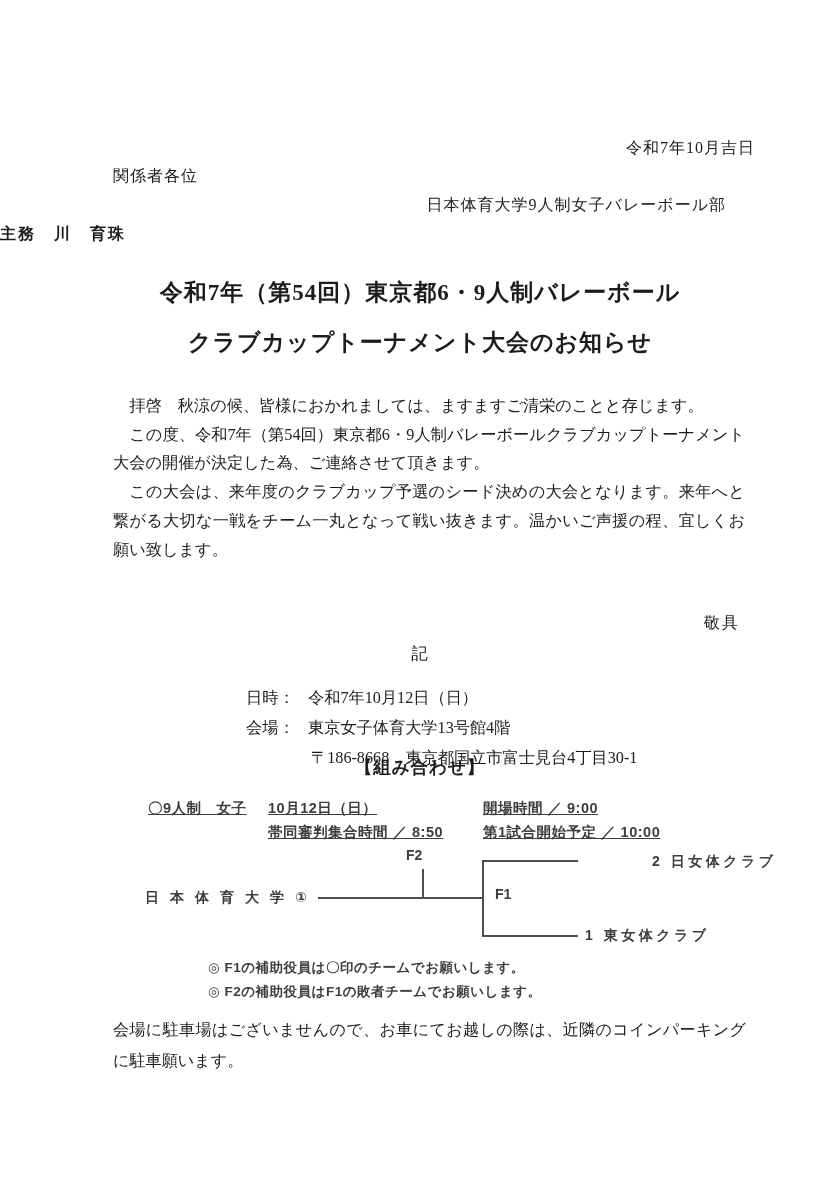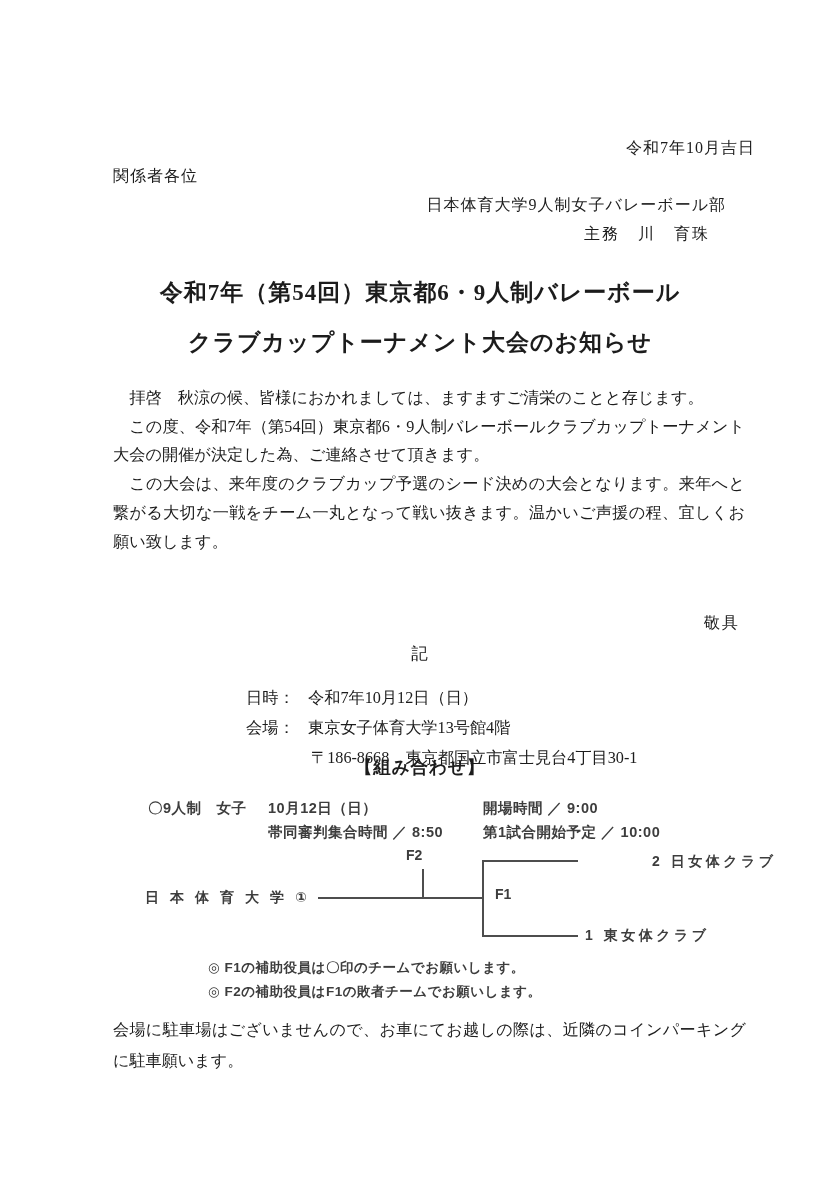--- a/index.html
+++ b/index.html
@@ -12,30 +12,30 @@
     font-family: "Liberation Serif", "DejaVu Serif", serif;
     color: #1c1c1c;
     overflow: hidden;
   }
   .abs { position: absolute; }
 
   
   .date-line   { top: 138px; left: 0; width: 755px; text-align: right; font-size: 16px; letter-spacing: 1px; }
   .recipient   { top: 166px; left: 113px; font-size: 16px; letter-spacing: 1px; }
   .sender-org  { top: 195px; left: 0; width: 726px; text-align: right; font-size: 16px; letter-spacing: 1px; }
-  .sender-person{ top: 224px; left: 0; width: 710px; text-align: right; font-size: 16px; letter-spacing: 2px; }
+  .sender-person{ top: 224px; left: 0; width: 710px; text-align: left; font-size: 16px; letter-spacing: 2px; font-weight: bold; }
 
   
   .title-line { left: 0; width: 840px; text-align: center; font-size: 23px; font-weight: bold; letter-spacing: 1px; }
   .title-1 { top: 277px; }
   .title-2 { top: 327px; }
 
   
   .letter-body {
-    top: 384px; left: 113px; width: 632px;
+    top: 392px; left: 113px; width: 632px;
     font-size: 16.2px; line-height: 28.7px;
     text-align: justify; text-justify: inter-character;
   }
   .letter-body p { margin: 0; text-indent: 1em; }
 
   .closing { top: 612px; left: 0; width: 740px; text-align: right; font-size: 16.2px; letter-spacing: 2px; }
   .record-marker { top: 643px; left: 0; width: 840px; text-align: center; font-size: 16.5px; letter-spacing: 1px; }
 
   
   .details { top: 683px; left: 237px; font-size: 16.2px; line-height: 30px; }
@@ -43,21 +43,21 @@
   .details .lbl { display: inline-block; width: 58px; }
   .details .indent { padding-left: 65px; }
 
   .bracket-heading { top: 755px; left: 0; width: 840px; text-align: center; font-size: 17.5px; font-weight: bold; letter-spacing: 1px; }
 
   
   .gothic {
     font-family: "Liberation Sans", "DejaVu Sans", sans-serif;
     color: #3d3d3d; font-weight: 600; white-space: nowrap;
   }
-  .sched { font-size: 14.5px; letter-spacing: 0.5px; }
+  .sched { font-size: 14.5px; letter-spacing: 0.5px; text-decoration: underline; }
   .s-cat   { top: 799px; left: 148px; }
   .s-date  { top: 799px; left: 268px; }
   .s-open  { top: 799px; left: 483px; }
   .s-ref   { top: 823px; left: 268px; }
   .s-first { top: 823px; left: 483px; }
 
   .bk-line { background: #4d4d4d; }
   .bk-label { font-size: 14px; }
   .team-seed { top: 889px; left: 145px; letter-spacing: 11px; }
   .team-2    { top: 853px; left: 609px; letter-spacing: 3.5px; margin-left: 43px; }

